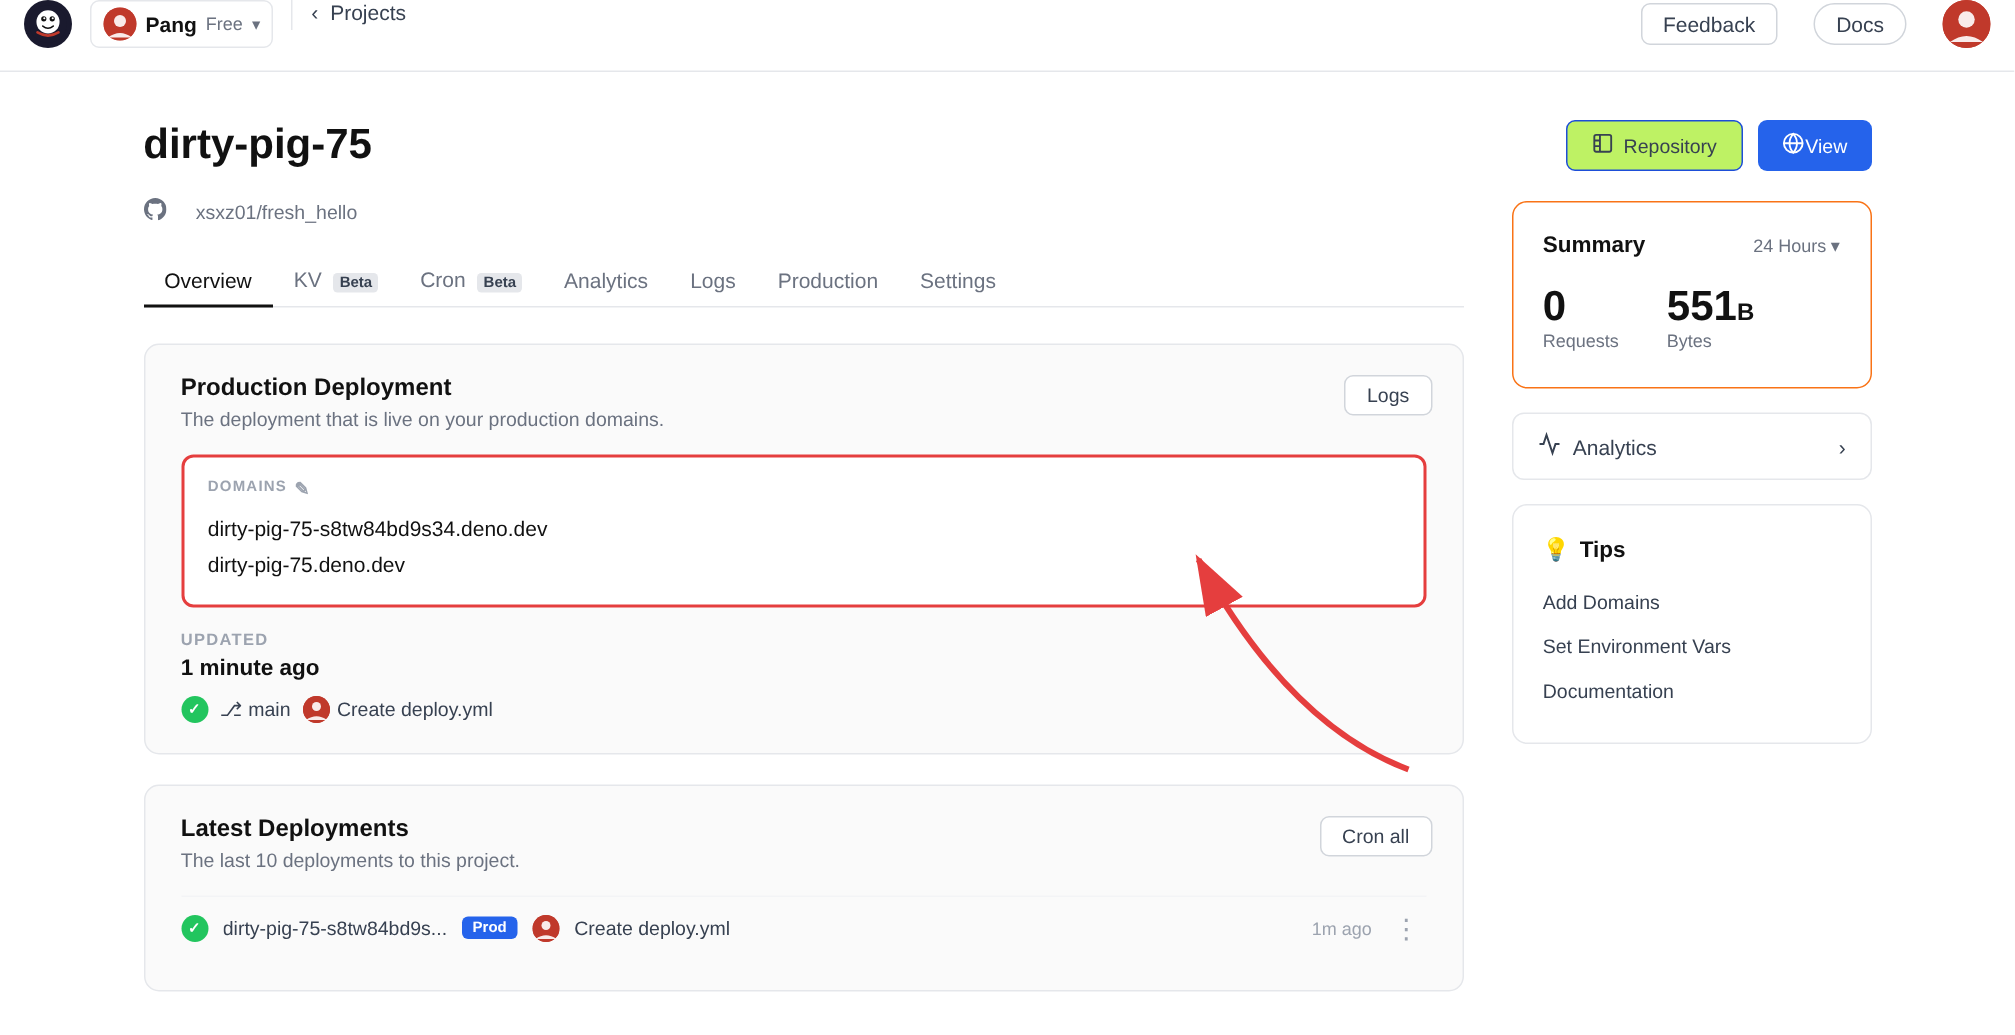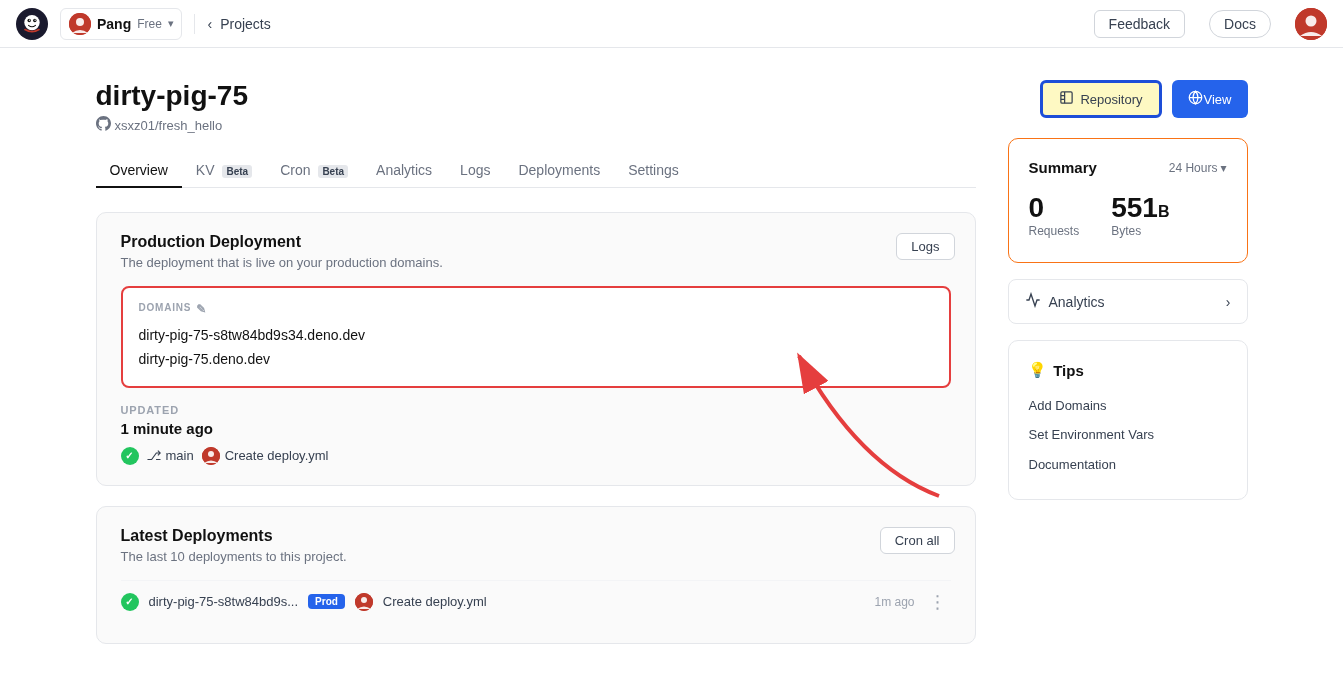--- a/index.html
+++ b/index.html
@@ -1,21 +1,21 @@
 <!DOCTYPE html>
 <html><head>
   <meta charset="utf-8">
   <style>
     * { box-sizing: border-box; margin: 0; padding: 0; }
     body { font-family: -apple-system, BlinkMacSystemFont, 'Segoe UI', sans-serif; background: #fff; color: #111; font-size: 14px; }
 
     
     .topnav {
       display: flex;
-      align-items: center;
+      align-items: flex-start;
       height: 48px;
       border-bottom: 1px solid #e5e7eb;
       padding: 0 16px;
       gap: 12px;
     }
     .topnav-logo {
       width: 32px; height: 32px;
       border-radius: 50%;
       background: #1a1a2e;
       display: flex; align-items: center; justify-content: center;
@@ -79,26 +79,26 @@
       padding: 32px 24px;
       gap: 32px;
     }
     .content { flex: 1; min-width: 0; }
     .sidebar { width: 240px; flex-shrink: 0; }
 
     
     .project-title {
       font-size: 28px;
       font-weight: 700;
-      margin-bottom: 4px;
+      margin-bottom: 20px;
     }
     .project-subtitle {
       font-size: 13px;
       color: #6b7280;
-      display: flex; align-items: center; gap: 4px;
+      display: flex; align-items: center; gap: 20px;
       margin-bottom: 20px;
     }
 
     
     .tabs {
       display: flex;
       align-items: center;
       gap: 0;
       border-bottom: 1px solid #e5e7eb;
       margin-bottom: 24px;
@@ -300,22 +300,22 @@
       padding: 3px 0;
       line-height: 1.8;
     }
 
     
     .sidebar-top-btns {
       display: flex; gap: 10px; margin-bottom: 20px;
       justify-content: flex-end;
     }
     .btn-repo {
-      border: 3px solid #1d4ed8;
-      background: #fef9c3;
+      border: 1px solid #1d4ed8;
+      background: #bef264;
       border-radius: 6px;
       padding: 7px 16px;
       font-size: 13px;
       cursor: pointer;
       color: #374151;
       display: flex; align-items: center; gap: 6px;
     }
     .btn-view {
       border: none;
       background: #2563eb;
@@ -404,21 +404,21 @@
         <span>Cron</span>
         <span class="tab-badge">Beta</span>
       </div>
       <div class="tab">
         <span>Analytics</span>
       </div>
       <div class="tab">
         <span>Logs</span>
       </div>
       <div class="tab">
-        <span>Deployments</span>
+        <span>Production</span>
       </div>
       <div class="tab">
         <span>Settings</span>
       </div>
     </div>
 
     <div class="card" style="position:relative;">
       <button class="card-top-btn">Logs</button>
       <div class="card-title">Production Deployment</div>
       <div class="card-subtitle">The deployment that is live on your production domains.</div>

